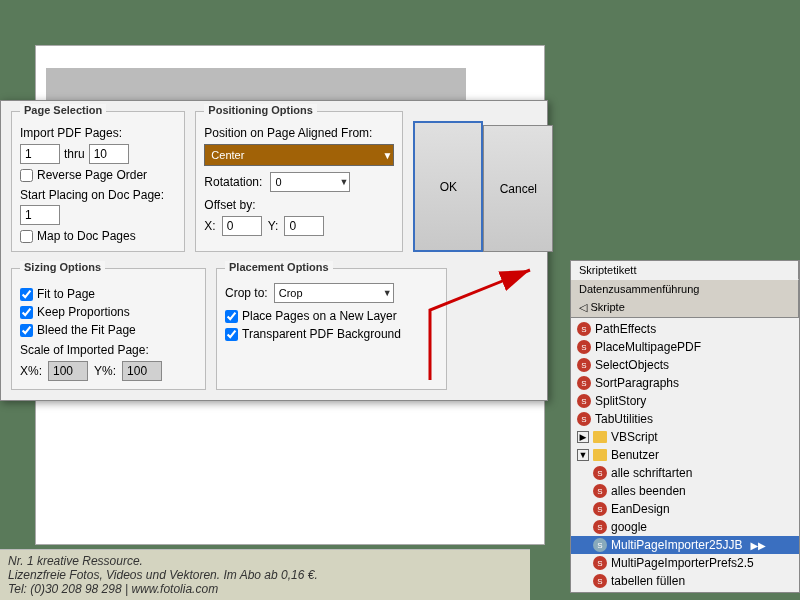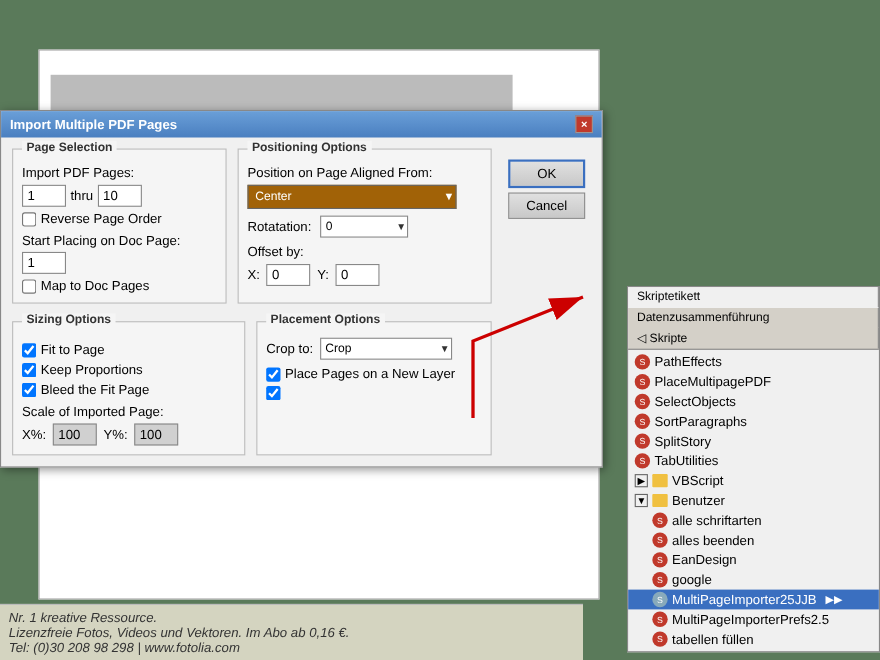--- a/index.html
+++ b/index.html
@@ -83,21 +83,21 @@
       background: #f5f5f5;
       padding: 0 4px;
       font-size: 11px;
       font-weight: bold;
       color: #333;
     }
 
     
     .page-selection { width: 195px; padding-top: 14px; }
     .positioning-options { flex: 1; padding-top: 14px; }
-    .sizing-options { width: 212px; padding-top: 14px; }
+    .sizing-options { width: 195px; padding-top: 14px; }
     .input-text {
       border: 1px solid #888;
       background: white;
       padding: 2px 4px;
       width: 60px;
       height: 20px;
     }
     .input-small { width: 40px; }
 
     .checkbox-row {
@@ -188,22 +188,21 @@
       padding: 4px 12px;
       cursor: pointer;
       font-size: 12px;
       min-width: 70px;
       text-align: center;
       margin-top: 4px;
     }
 
     .buttons-col {
       display: flex;
-      flex-direction: column;
-      align-items: center;
+      flex-direction: row;
       padding-top: 10px;
       min-width: 80px;
     }
 
     
     .crop-row {
       display: flex;
       align-items: center;
       gap: 6px;
       margin-bottom: 6px;
@@ -332,24 +331,20 @@
 <div class="canvas-bg"></div>
 
 <div class="page-area">
   <div class="page-block1"></div>
   <div class="page-block2"></div>
   <div class="page-block3"></div>
 </div>
 
 <div class="dialog">
 
-  <div class="dialog-titlebar">
-    <span class="dialog-title">Import Multiple PDF Pages</span>
-    <div class="dialog-close">×</div>
-  </div>
 
   <div class="dialog-body">
 
     <div class="dialog-row">
 
       <div class="group-box page-selection">
         <span class="group-box-title">Page Selection</span>
         <div style="margin-bottom:4px;">
           <div>Import PDF Pages:</div>
           <div class="thru-row">
@@ -440,20 +435,21 @@
             </select>
             <span class="dropdown-small-arrow">▼</span>
           </div>
         </div>
         <div class="checkbox-row">
           <input type="checkbox" checked="" style="">
           <label>Place Pages on a New Layer</label>
         </div>
         <div class="checkbox-row">
           <input type="checkbox" checked="" style="">
+          <label>Transparent PDF Background</label>
         </div>
       </div>
 
       <div style="min-width:80px;"></div>
     </div>
   </div>
 </div>
 
 <div class="scripts-panel">
   <div class="scripts-tabs">

